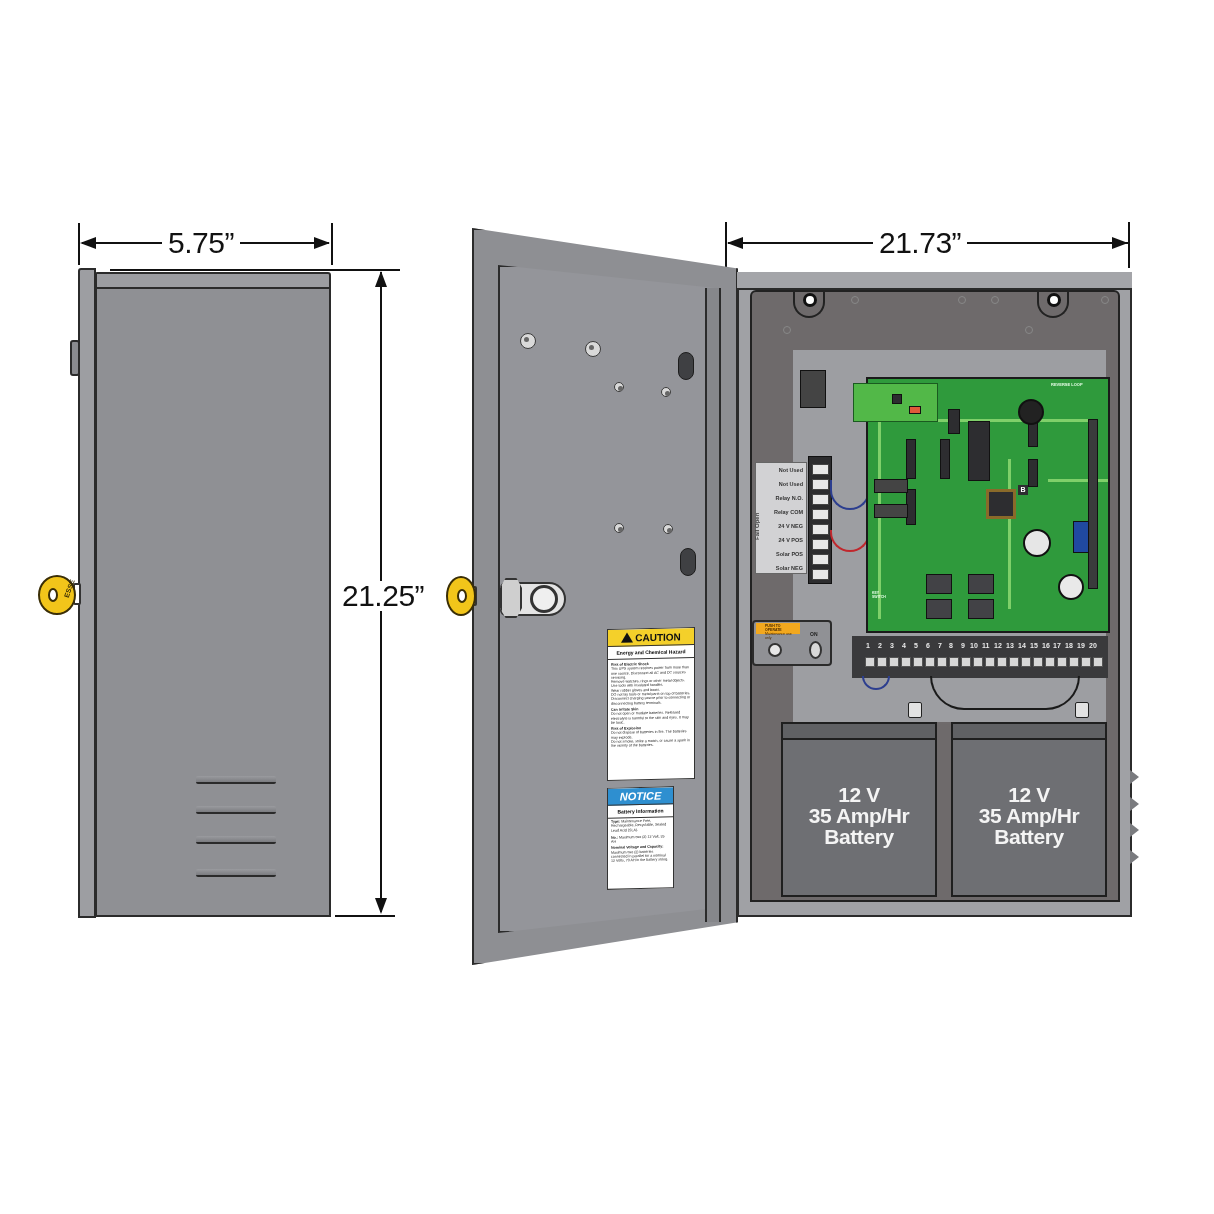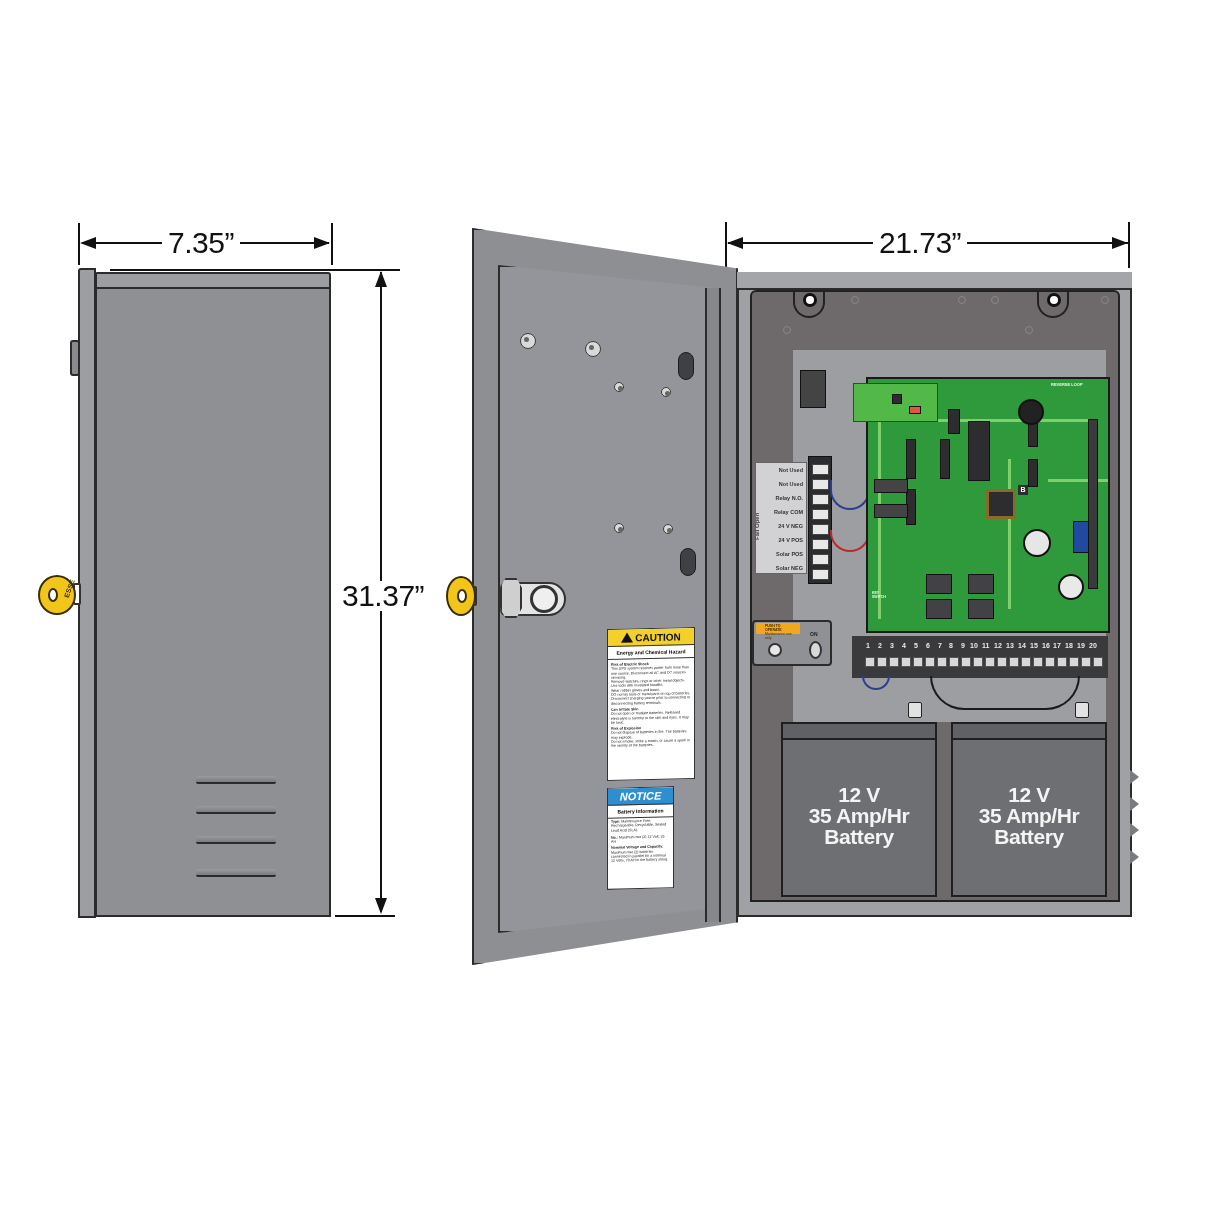--- a/index.html
+++ b/index.html
@@ -88,39 +88,39 @@
 </style>
 </head>
 <body>
 
 <div>
   <div class="vline" style="left:78px;top:223px;height:42px;"></div>
   <div class="vline" style="left:331px;top:223px;height:42px;"></div>
   <div class="hline" style="left:82px;top:242px;width:247px;"></div>
   <div class="arrow-l" style="left:80px;top:237px;"></div>
   <div class="arrow-r" style="left:314px;top:237px;"></div>
-  <div class="dim-text" style="left:162px;top:228px;">7.35”</div>
+  <div class="dim-text" style="left:162px;top:228px;">5.75”</div>
 </div>
 
 <div>
   <div class="vline" style="left:725px;top:222px;height:46px;"></div>
   <div class="vline" style="left:1128px;top:222px;height:46px;"></div>
   <div class="hline" style="left:728px;top:242px;width:400px;"></div>
   <div class="arrow-l" style="left:727px;top:237px;"></div>
   <div class="arrow-r" style="left:1112px;top:237px;"></div>
   <div class="dim-text" style="left:873px;top:228px;">21.73”</div>
 </div>
 
 <div>
   <div class="hline" style="left:110px;top:269px;width:290px;height:1.5px;"></div>
   <div class="hline" style="left:335px;top:915px;width:60px;height:1.5px;"></div>
   <div class="vline" style="left:380px;top:272px;height:640px;"></div>
   <div class="arrow-u" style="left:375px;top:271px;"></div>
   <div class="arrow-d" style="left:375px;top:898px;"></div>
-  <div class="dim-text" style="left:336px;top:581px;font-size:30px;">31.37”</div>
+  <div class="dim-text" style="left:336px;top:581px;font-size:30px;">21.25”</div>
 </div>
 
 <div>
   <div class="side-edge"></div>
   <div class="hinge-stub"></div>
   <div class="side-body"></div>
   <div class="side-lid"></div>
   <div class="vent" style="top:776px;"></div>
   <div class="vent" style="top:806px;"></div>
   <div class="vent" style="top:836px;"></div>

